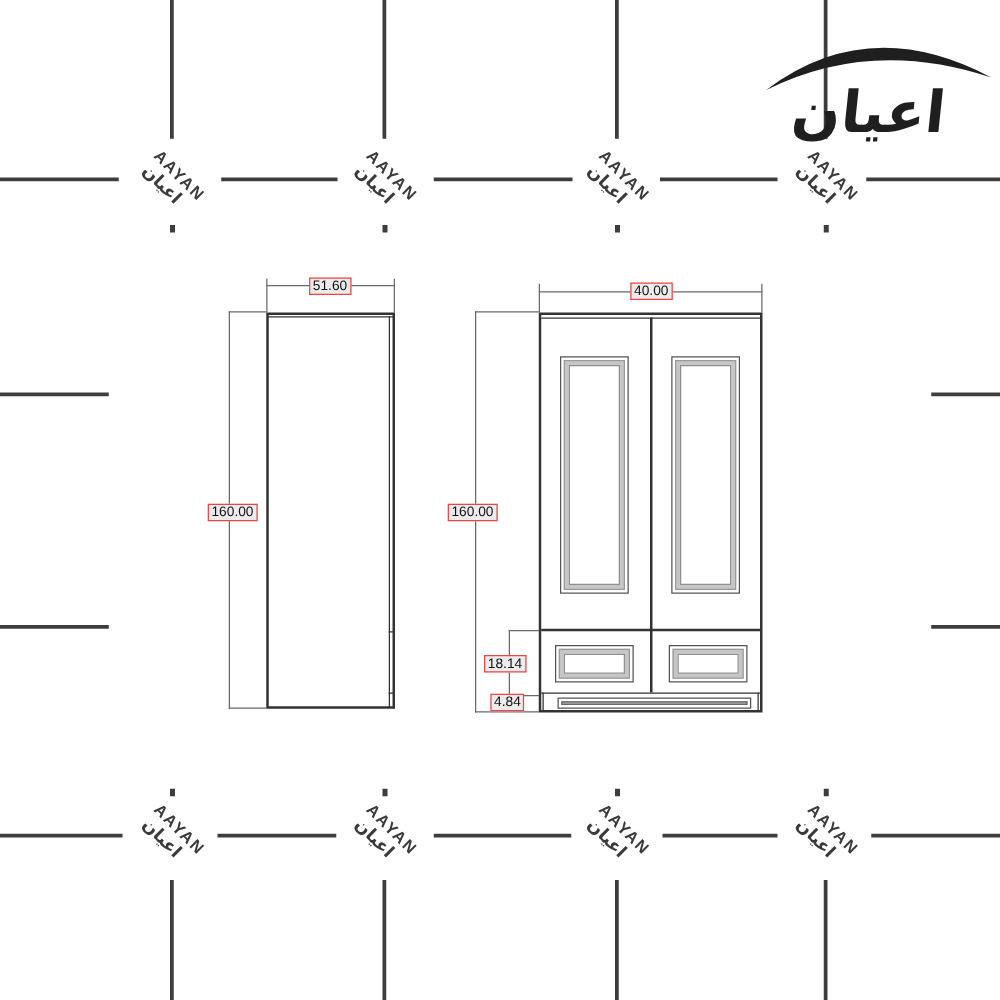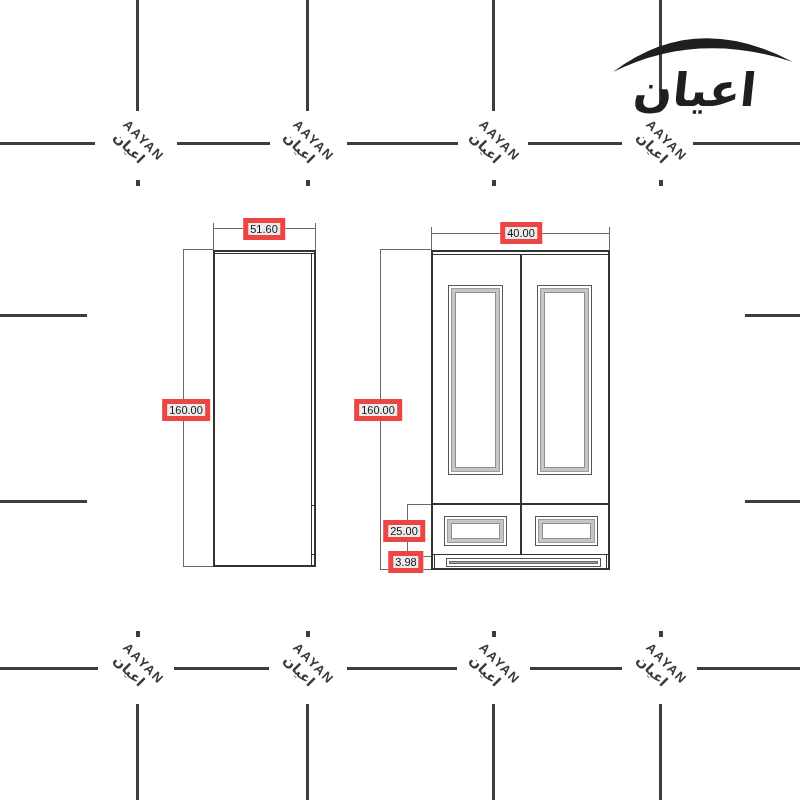--- a/index.html
+++ b/index.html
@@ -19,21 +19,21 @@
   .dln { position: absolute; background: #6a6a6a; }
   
   .box { position: absolute; border: 2px solid #333333; background: transparent; }
   
   .dim-label {
     position: absolute;
     transform: translate(-50%, -50%);
     font: 11px "Liberation Sans", sans-serif;
     color: #111111;
     background: #ececec;
-    border: 5px solid #ef4444;
+    border: 1px solid #ef4444;
     padding: 0 2px;
     white-space: nowrap;
     line-height: 12px;
   }
   
   .wm {
     position: absolute;
     transform: translate(-50%, -50%) rotate(45deg);
     display: flex; flex-direction: column; align-items: center;
     line-height: 1.05;
@@ -150,24 +150,24 @@
   <div class="dln" style="left:609px;top:227px;width:1px;height:23px"></div>
   <div class="dim-label" style="left:521px;top:233px">40.00</div>
 
   <div class="dln" style="left:380px;top:249px;width:1px;height:321px"></div>
   <div class="dln" style="left:380px;top:249px;width:51px;height:1px"></div>
   <div class="dln" style="left:380px;top:569px;width:51px;height:1px"></div>
   <div class="dim-label" style="left:378px;top:410px">160.00</div>
 
   <div class="dln" style="left:407px;top:504px;width:24px;height:1px"></div>
   <div class="dln" style="left:407px;top:504px;width:1px;height:52px"></div>
-  <div class="dim-label" style="left:404px;top:531px">25.00</div>
+  <div class="dim-label" style="left:404px;top:531px">18.14</div>
 
   <div class="dln" style="left:418px;top:556px;width:13px;height:1px"></div>
-  <div class="dim-label" style="left:406px;top:562px">3.98</div>
+  <div class="dim-label" style="left:406px;top:562px">4.84</div>
 
   <div class="box" style="left:431px;top:250px;width:179px;height:320px"></div>
   <div class="ln" style="left:433px;top:254px;width:175px;height:1px"></div>
   <div class="ln" style="left:520px;top:254px;width:2px;height:300px"></div>
   <div class="ln" style="left:433px;top:503px;width:175px;height:2px"></div>
   <div class="ln" style="left:433px;top:554px;width:175px;height:1px"></div>
   <div class="ln" style="left:434px;top:554px;width:1px;height:15px"></div>
   <div class="ln" style="left:606px;top:554px;width:1px;height:15px"></div>
 
   <div class="panel" style="left:448px;top:285px;width:55px;height:190px">

